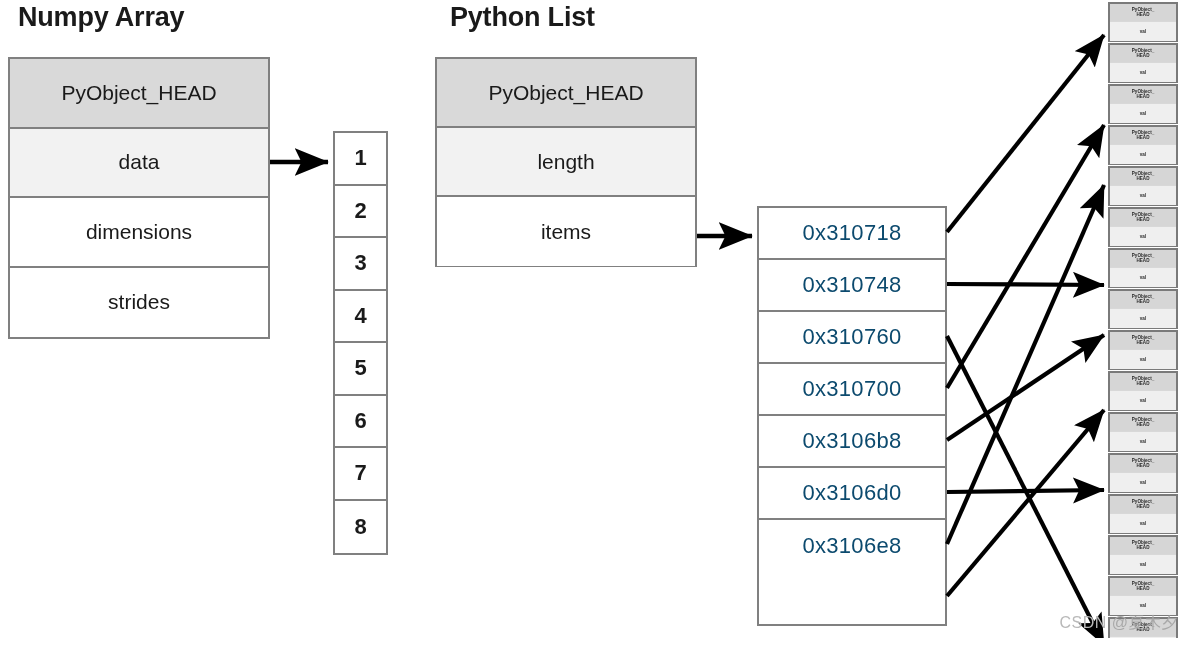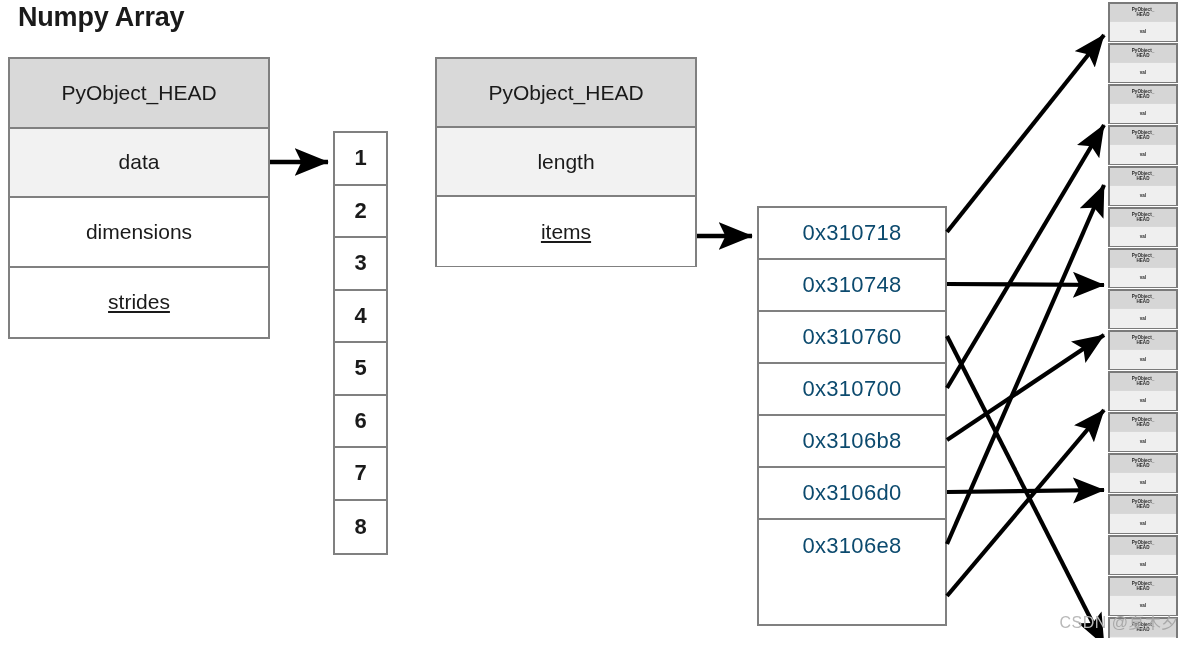--- a/index.html
+++ b/index.html
@@ -43,21 +43,21 @@
   .struct-row {
     box-sizing: border-box;
     display: flex;
     align-items: center;
     justify-content: center;
     border-bottom: 2px solid #808080;
     font-size: 21px;
     color: #1a1a1a;
     white-space: nowrap;
   }
-  .struct-row:last-child { border-bottom: none; text-decoration: underline; }
+  .struct-row:last-child { border-bottom: none; }
   .struct-row.head   { background: #d9d9d9; }
   .struct-row.shade  { background: #f2f2f2; }
   .struct-row.plain  { background: #ffffff; }
 
   #numpy-box  { left: 8px;   top: 57px;  width: 262px; height: 282px; }
   #numpy-box .struct-row { height: 69.5px; }
   #pylist-box { left: 435px; top: 57px;  width: 262px; height: 210px; }
   #pylist-box .struct-row { height: 69px; }
 
   
@@ -189,20 +189,21 @@
     <div class="cell">1</div>
     <div class="cell">2</div>
     <div class="cell">3</div>
     <div class="cell">4</div>
     <div class="cell">5</div>
     <div class="cell">6</div>
     <div class="cell">7</div>
     <div class="cell">8</div>
   </div>
 
+  <div class="section-title" id="pylist-title">Python List</div>
 
   <div class="struct-box" id="pylist-box">
     <div class="struct-row head">PyObject_HEAD</div>
     <div class="struct-row shade">length</div>
     <div class="struct-row plain">items</div>
   </div>
 
   <div id="pointer-column">
     <div class="cell">0x310718</div>
     <div class="cell">0x310748</div>

